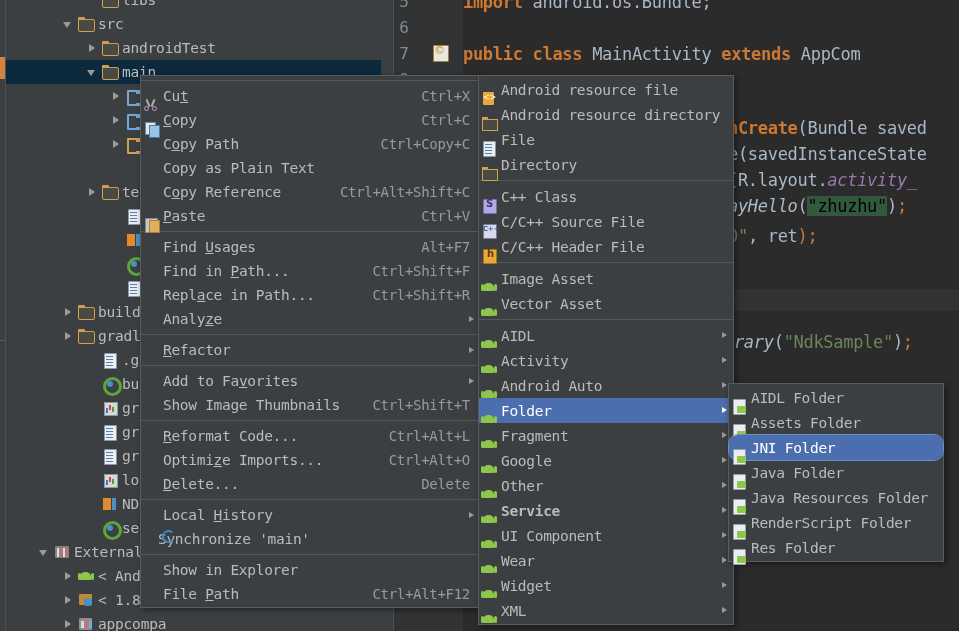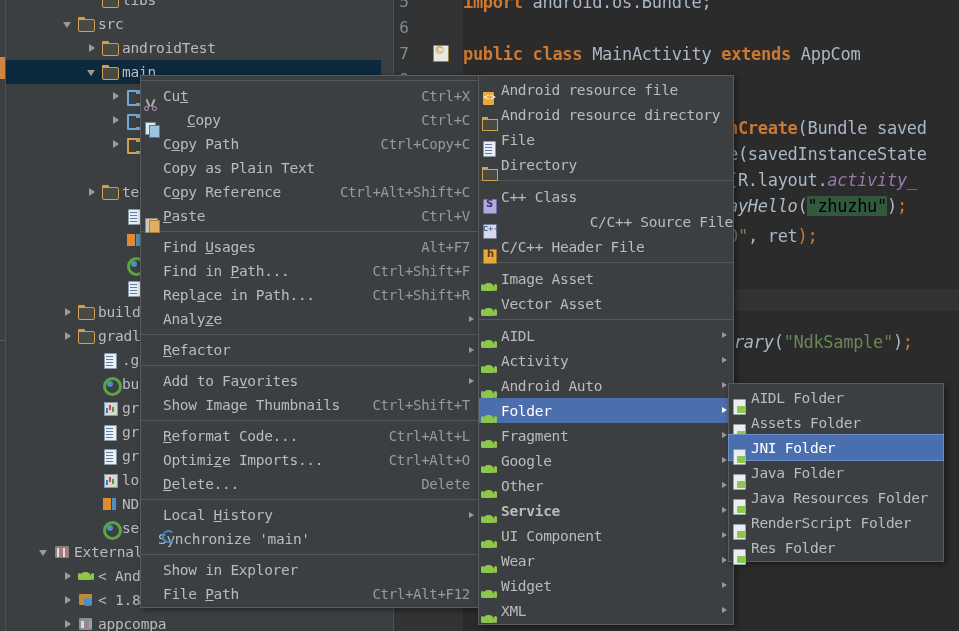--- a/index.html
+++ b/index.html
@@ -199,21 +199,21 @@
     border:1px solid #5a5d5f; box-shadow:2px 2px 6px rgba(0,0,0,0.45);
     padding: 1px 0;
   }
   .mi {
     position:relative; height:25px; display:flex; align-items:center;
     color:#bbbbbb; font-size:14.5px; white-space:nowrap;
     font-family:"DejaVu Sans Mono","Liberation Mono",monospace;
     letter-spacing:-0.3px;
   }
   .mi.hl { background:#4b6eaf; color:#ffffff; }
-  .mi.hl2 { background:#4b6eaf; color:#ffffff; outline:1px solid #6c8fc8; }
+  .mi.hl2 { background:#4b6eaf; color:#ffffff; outline:1px solid #6c8fc8;border-radius:9px; }
   .mi-ic { width:20px; flex:0 0 20px; position:relative; margin-left:2px; }
   .mi-lbl { flex:1 1 auto; }
   .mi-lbl u { text-decoration:underline; }
   .mi-key { color:#9a9a9a; font-size:14px; padding-left:18px; padding-right:10px; }
   .mi-arrow { position:absolute; right:6px; top:9px; width:0; height:0;
     border-left:5px solid #9a9a9a; border-top:3.5px solid transparent; border-bottom:3.5px solid transparent; }
   .mi.hl .mi-arrow, .mi.hl2 .mi-arrow { border-left-color:#ffffff; }
   .msep { height:1px; background:#555859; margin:3px 0; }
 
   
@@ -474,21 +474,21 @@
   <div class="menu" id="context-menu" style="left:140px; top:75px; width:341px;">
       <div class="msep"></div>
       <div class="mi" style="height: 24px;">
         <span class="mi-ic ic-cut">
           <span class="cutb1"></span>
           <span class="cutb2"></span>
         </span>
         <span class="mi-lbl">Cu<u>t</u></span>
         <span class="mi-key">Ctrl+X</span>
       </div>
-      <div class="mi" style="height: 24px; gap: 24px;">
+      <div class="mi" style="height: 24px;">
         <span class="mi-ic ic-copy"></span>
         <span class="mi-lbl"><u>C</u>opy</span>
         <span class="mi-key">Ctrl+C</span>
       </div>
       <div class="mi" style="height: 24px;">
         <span class="mi-ic"></span>
         <span class="mi-lbl">C<u>o</u>py Path</span>
         <span class="mi-key">Ctrl+Copy+C</span>
       </div>
       <div class="mi" style="height: 24px;">
@@ -596,21 +596,21 @@
       </div>
       <div class="mi" style="height: 25px;">
         <span class="mi-ic ic-ard"></span>
         <span class="mi-lbl">Directory</span>
       </div>
       <div class="msep"></div>
       <div class="mi" style="height: 25px;">
         <span class="mi-ic ic-cpp"></span>
         <span class="mi-lbl">C++ Class</span>
       </div>
-      <div class="mi" style="height: 25px; text-align: right;">
+      <div class="mi" style="height: 25px;">
         <span class="mi-ic ic-csrc"></span>
         <span class="mi-lbl">C/C++ Source File</span>
       </div>
       <div class="mi" style="height: 25px;">
         <span class="mi-ic ic-chdr"></span>
         <span class="mi-lbl">C/C++ Header File</span>
       </div>
       <div class="msep"></div>
       <div class="mi" style="height: 25px;">
         <span class="mi-ic ic-droid"></span>

